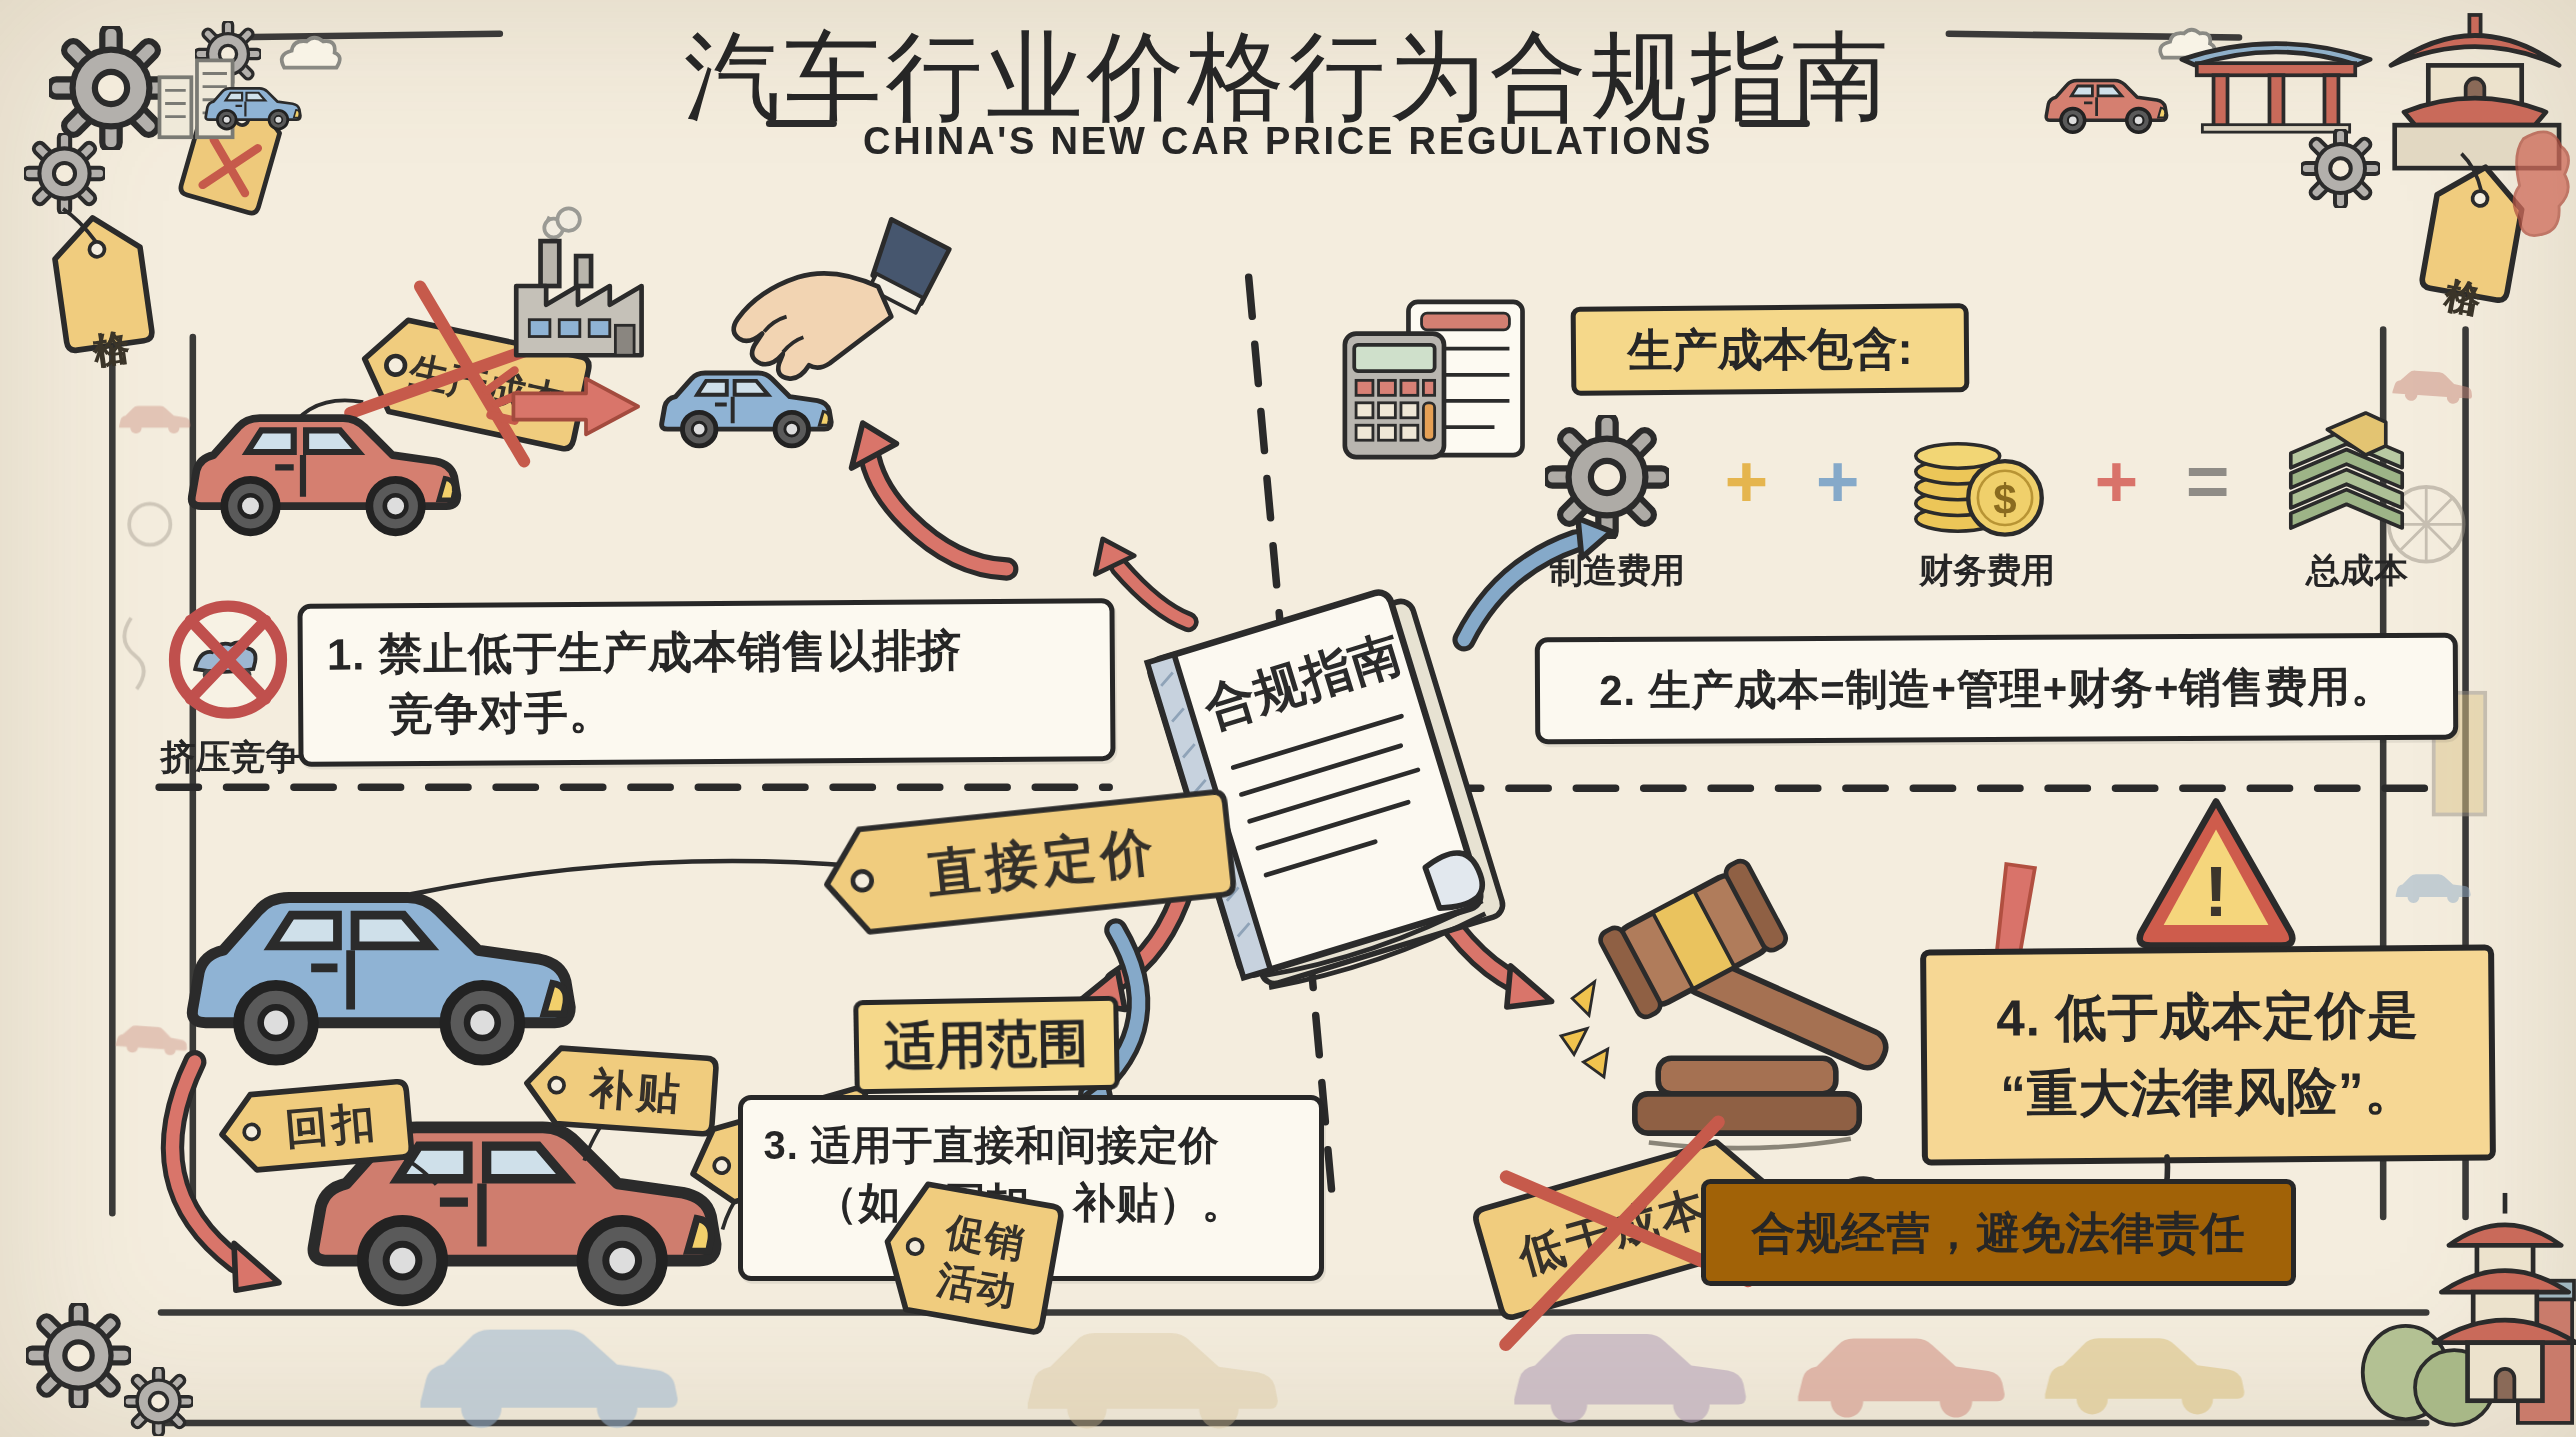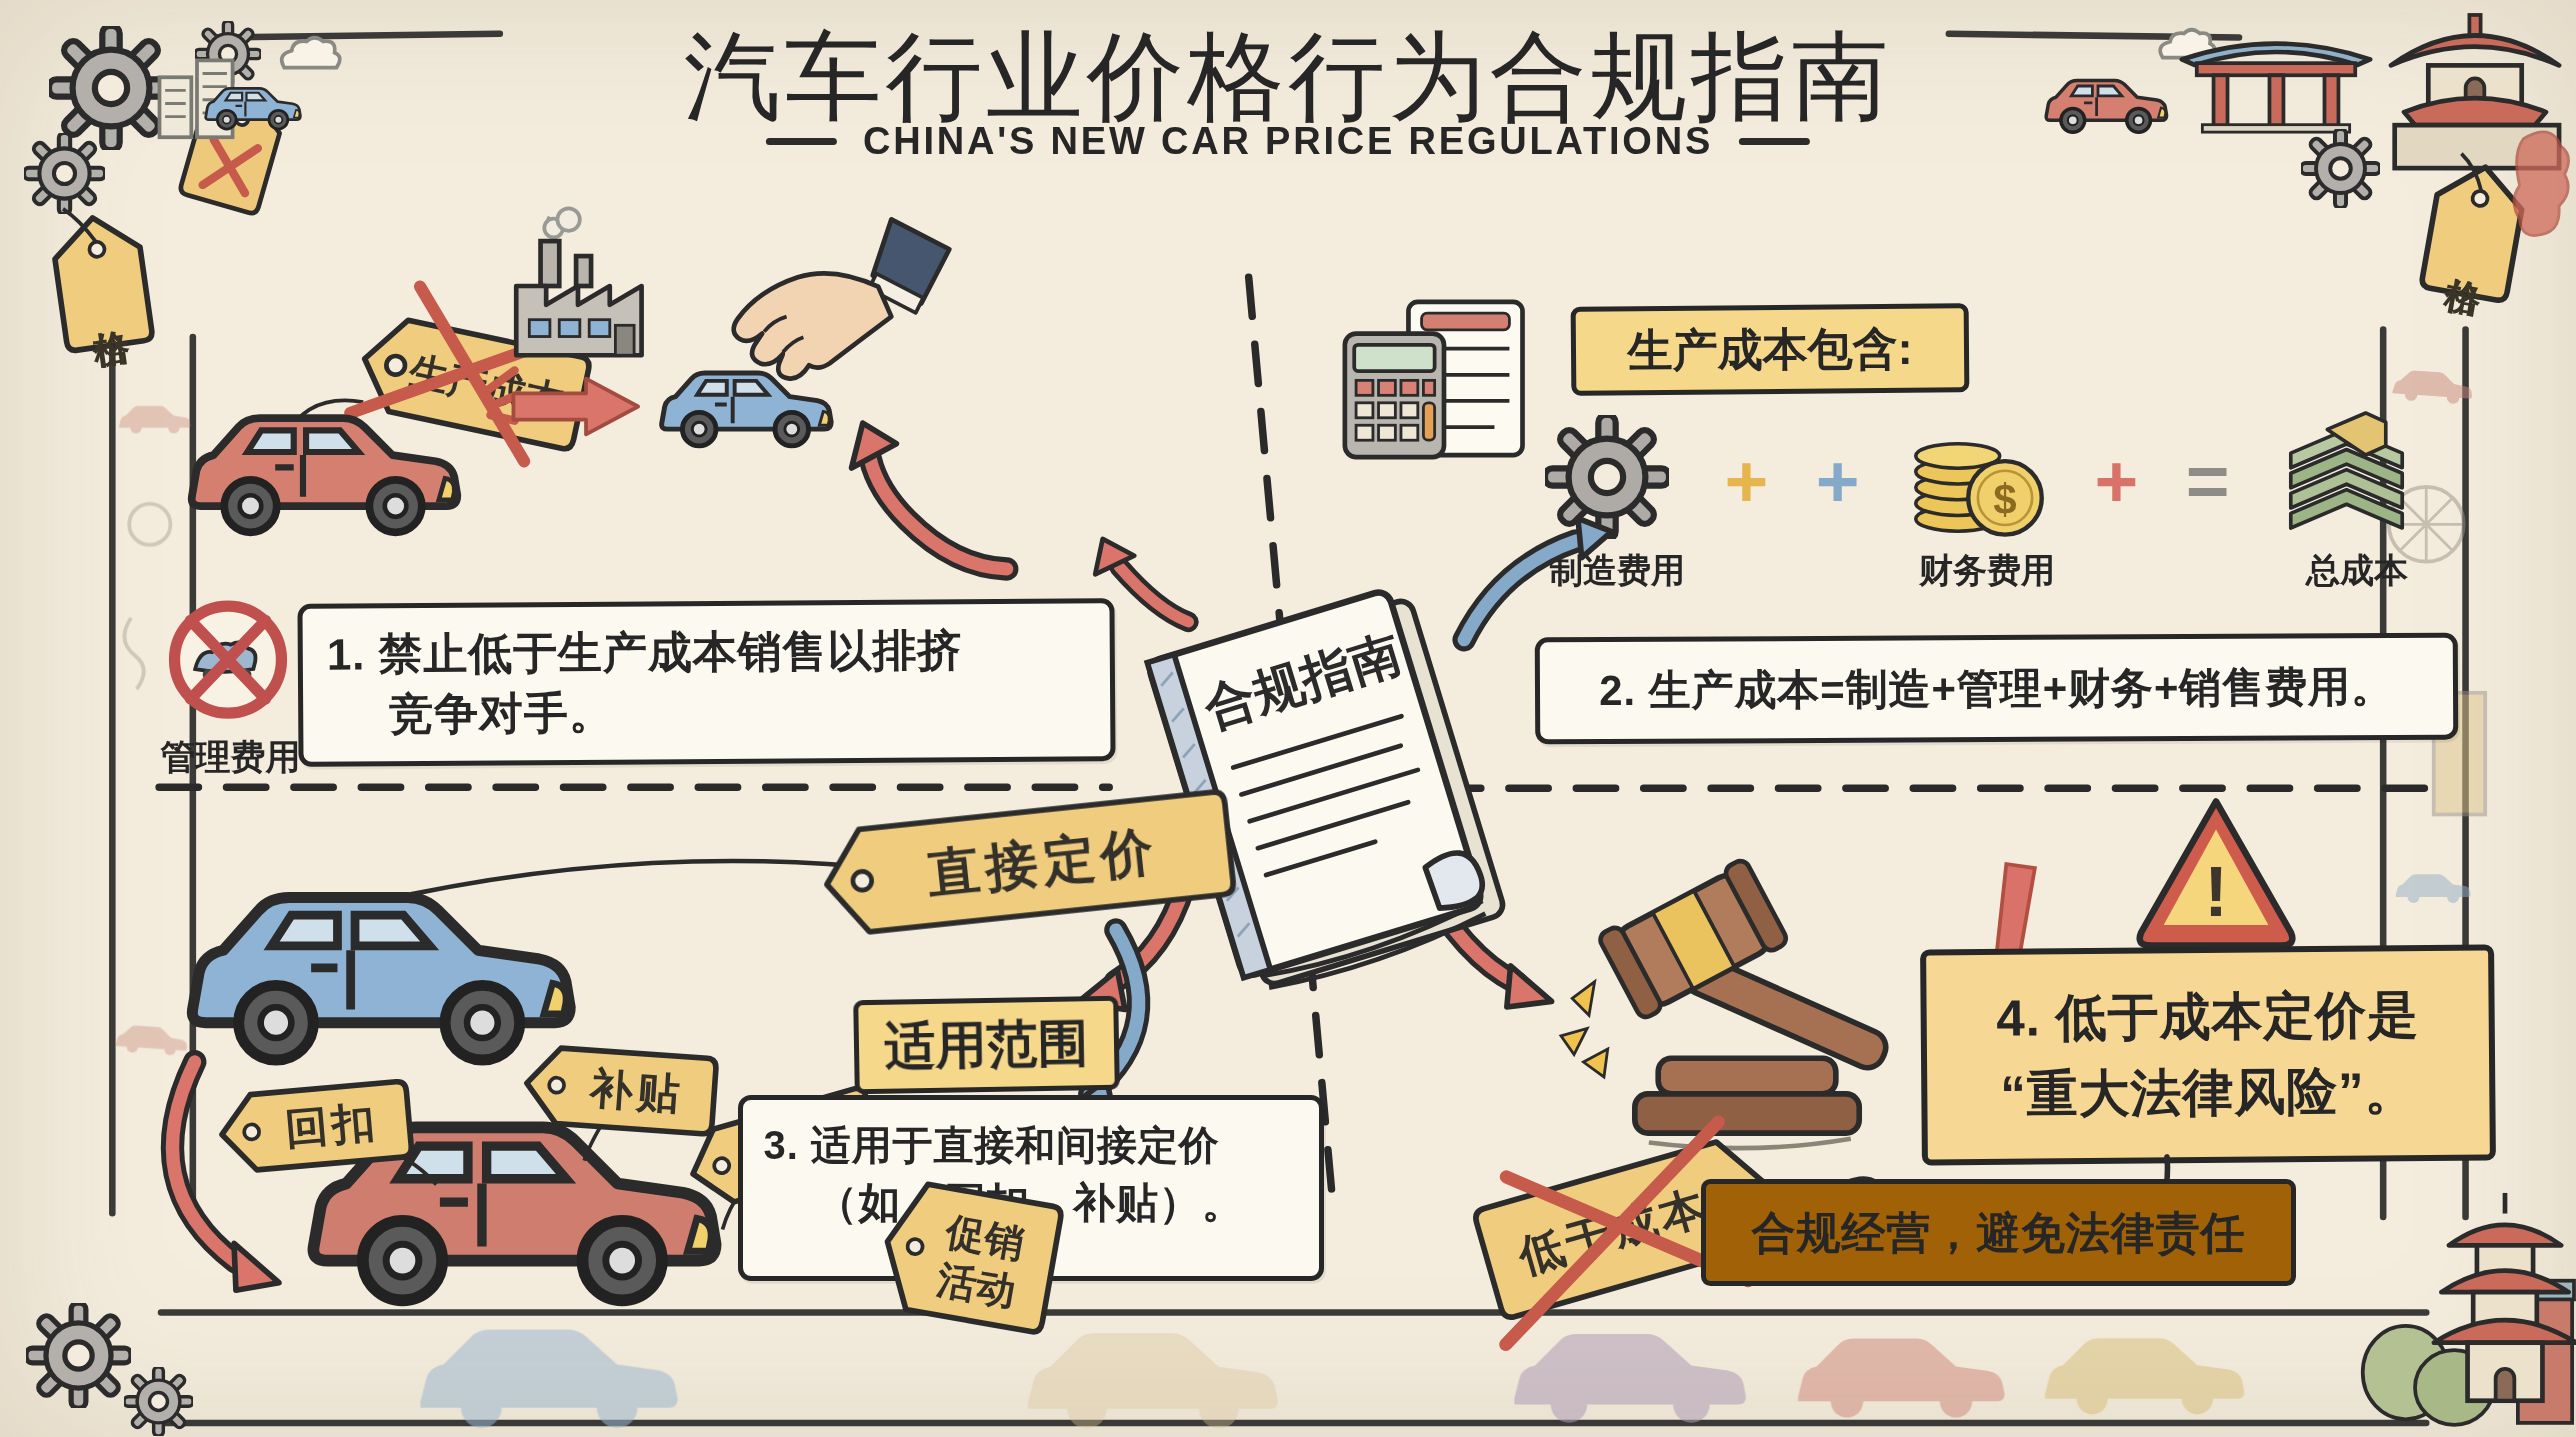--- a/index.html
+++ b/index.html
@@ -3,21 +3,21 @@
 <meta charset="utf-8">
 <style>
   html,body{margin:0;padding:0;background:#cfc8b6;}
   #canvas{position:relative;width:2576px;height:1438px;background:#f4edde;
     font-family:"Liberation Sans","DejaVu Sans",sans-serif;color:#262626;overflow:hidden;
     box-shadow:inset 0 0 168px rgba(120,100,60,.18);}
   .abs{position:absolute;}
   svg{overflow:visible;display:block;}
   .sketch{background:#fcf9f0;border:5.6px solid #272727;border-radius:13px;box-shadow:1.9px 2.8px 0 rgba(0,0,0,.07);}
   #title{left:50%;top:13px;transform:translateX(-50%);font-size:97px;font-weight:400;letter-spacing:3.7px;white-space:nowrap;}
-  #subtitle-row{left:50%;top:120px;transform:translateX(-50%);display:flex;align-items:center;gap:26px;}
+  #subtitle-row{left:50%;top:120px;transform:translateX(-50%);display:flex;gap:26px;}
   .dash{width:71px;height:6.6px;background:#2b2b2b;border-radius:3.7px;}
   #subtitle{font-size:38px;font-weight:700;letter-spacing:2.8px;white-space:nowrap;}
   .rule{font-size:44px;font-weight:700;line-height:1.5;letter-spacing:0.9px;}
   .yellowlab{background:#f5d88a;border:5.6px solid #272727;border-radius:9.4px;display:flex;align-items:center;justify-content:center;font-weight:800;}
   .vtext{position:absolute;left:0;right:0;top:54px;bottom:3.7px;display:flex;align-items:center;justify-content:center;
     writing-mode:vertical-rl;text-orientation:upright;font-size:36px;font-weight:800;color:#3a3428;}
   #cost-row{left:1537px;top:397px;width:880px;display:flex;justify-content:space-between;align-items:flex-start;}
   .cost-item{display:flex;flex-direction:column;align-items:center;width:140px;}
   .cost-item .ic{height:142px;display:flex;align-items:flex-end;justify-content:center;}
   .cost-label{font-size:34px;font-weight:800;white-space:nowrap;margin-top:9.4px;margin-left:20px;}
@@ -257,21 +257,21 @@
     <path d="M76,132 q10,-12 24,-16 M96,154 q10,-12 22,-16" stroke="#2b2b2b" stroke-width="4" fill="none"></path>
   </svg>
 
   <svg class="abs" style="left:167px;top:594px" width="122" height="136" viewBox="0 0 130 145">
     <circle cx="65" cy="70" r="57" fill="#f7f2e4" stroke="#c0504d" stroke-width="12"></circle>
     <path d="M30,80 q5,-20 18,-18 q8,-12 20,-8 q12,-6 18,4 q10,2 8,14 l-2,8 q-30,6 -62,0 Z" fill="#9db7d1" stroke="#2b2b2b" stroke-width="4"></path>
     <circle cx="44" cy="86" r="6" fill="#444"></circle>
       <circle cx="84" cy="86" r="6" fill="#444"></circle>
     <path d="M25,28 L105,112 M105,28 L25,112" stroke="#c0504d" stroke-width="12" stroke-linecap="round"></path>
   </svg>
-  <div class="abs" style="left:139px;top:734px;width:183px;text-align:center;font-size:35px;font-weight:800">管理费用</div>
+  <div class="abs" style="left:139px;top:734px;width:183px;text-align:center;font-size:35px;font-weight:800">挤压竞争</div>
 
   <div class="abs sketch" style="left:298px;top:601px;width:775px;height:140px;padding:13px 7.5px 0 24px;transform:rotate(-0.4deg)">
     <div class="rule">1. 禁止低于生产成本销售以排挤</div>
     <div class="rule" style="padding-left:62px;margin-top:-5.6px">竞争对手。</div>
   </div>
 
   <svg class="abs" style="left:1343px;top:298px" width="187" height="161" viewBox="0 0 200 172">
     <rect x="70" y="4" width="122" height="164" rx="10" fill="#fdfaf2" stroke="#2b2b2b" stroke-width="5"></rect>
     <rect x="84" y="16" width="94" height="18" rx="6" fill="#d37f72" stroke="#2b2b2b" stroke-width="3"></rect>
     <g stroke="#2b2b2b" stroke-width="4" fill="#fff">

